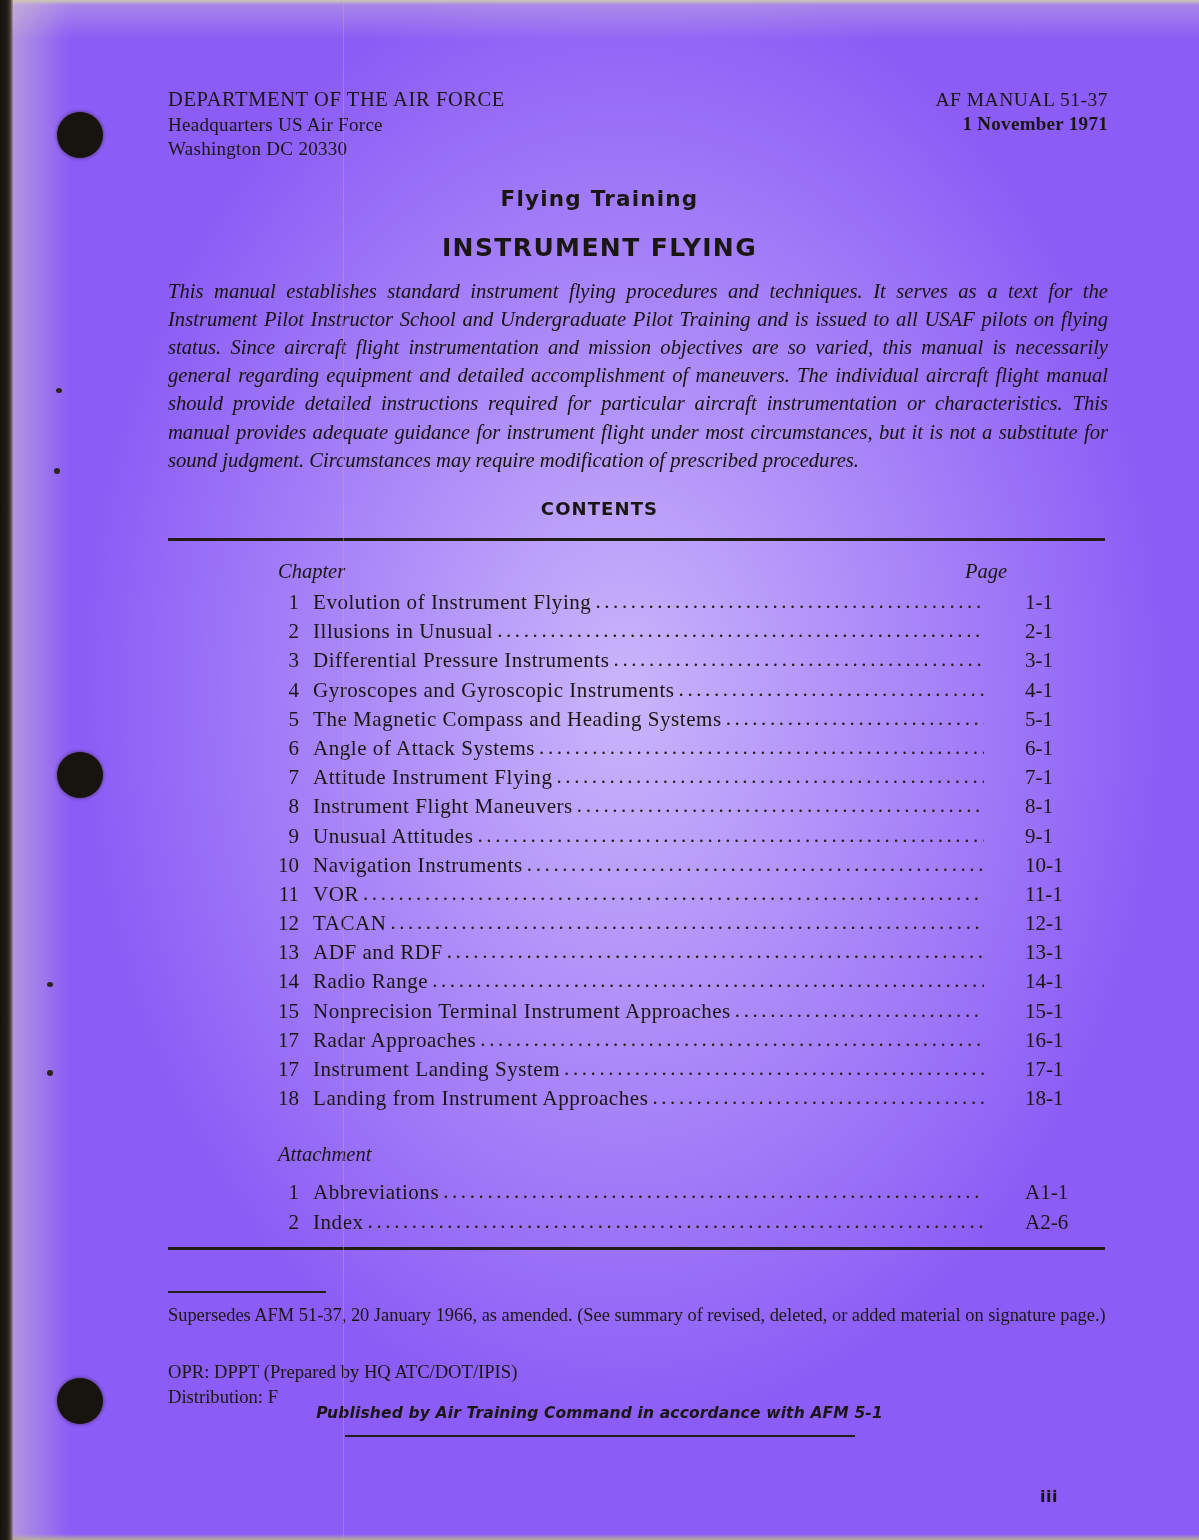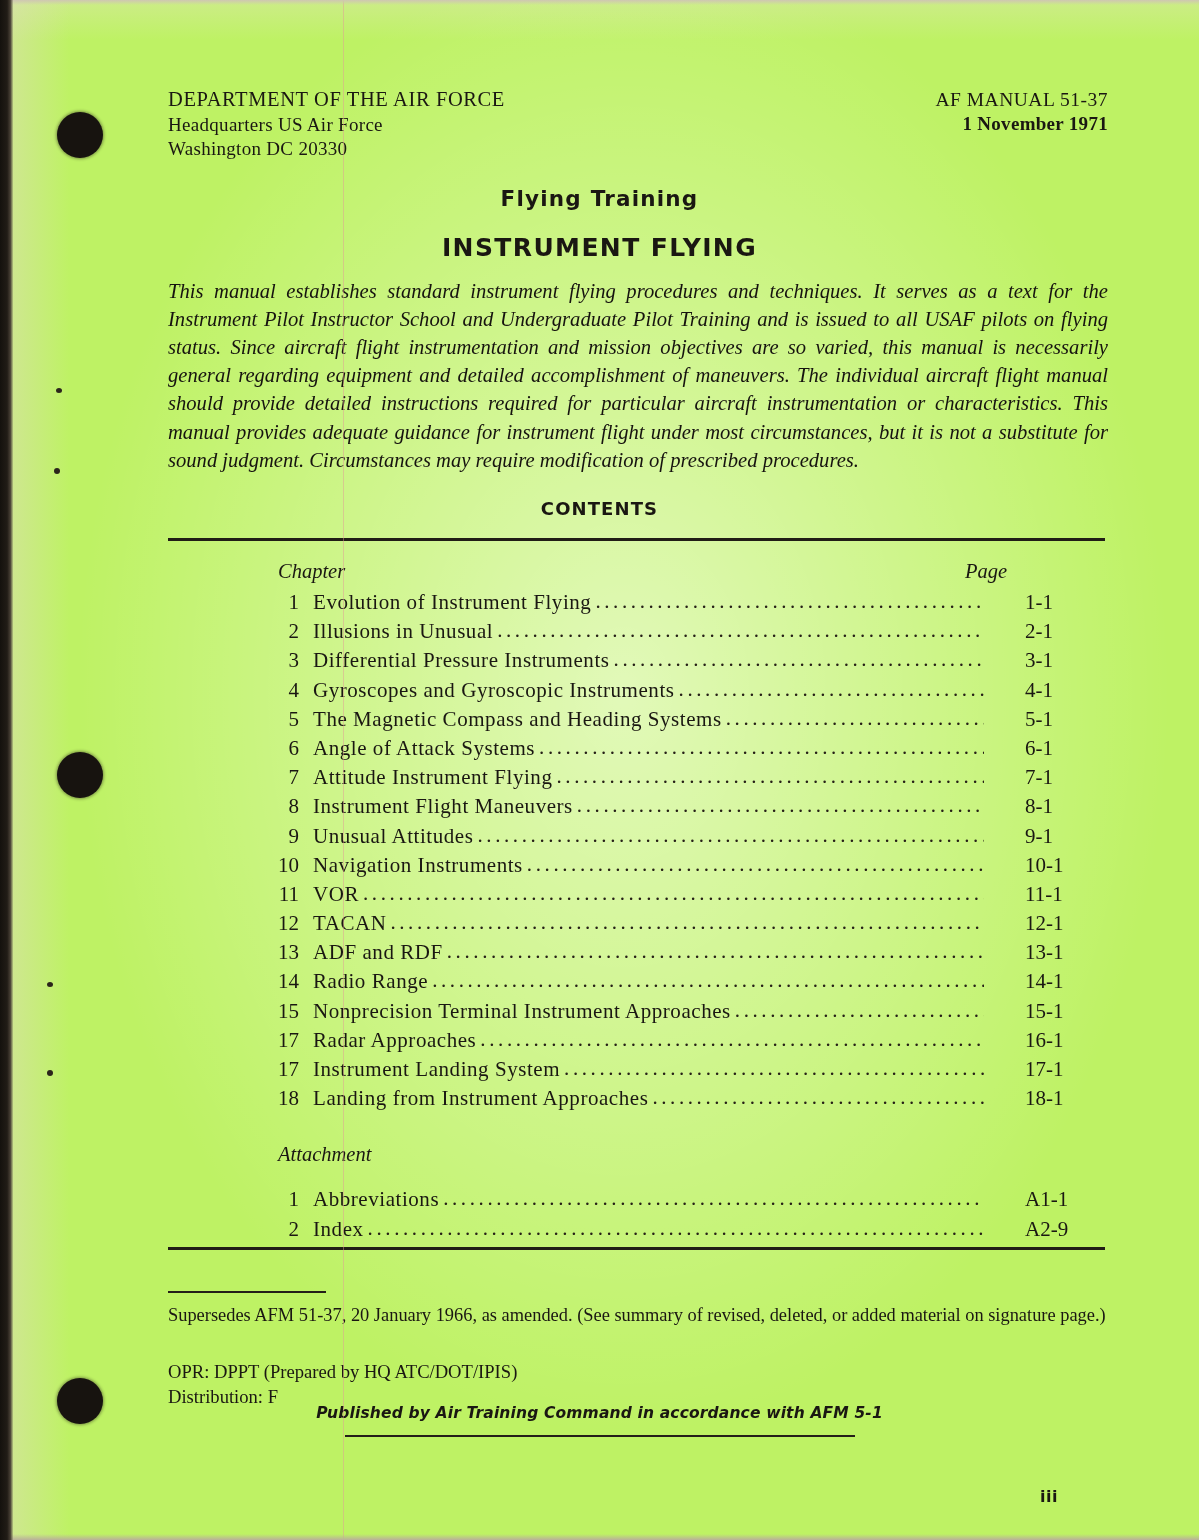--- a/index.html
+++ b/index.html
@@ -12,21 +12,21 @@
     height: 1540px;
     position: relative;
     overflow: hidden;
     font-family: "Liberation Serif", serif;
   }
 
   
   #page {
     position: absolute;
     inset: 0;
-    background: #bef264;
+    background: #8b5cf6;
   }
   
   #page::after {
     content: "";
     position: absolute;
     inset: 0;
     pointer-events: none;
     background:
       radial-gradient(ellipse at 52% 45%, rgba(255,255,255,0.55) 0%, rgba(255,255,255,0) 62%),
       linear-gradient(90deg, rgba(226,218,196,0.55) 0px, rgba(251,249,241,0) 70px),
@@ -267,21 +267,21 @@
     text-align: left;
     padding-left: 38px;
     box-sizing: border-box;
     white-space: nowrap;
   }
 
   .attach-head {
     font-style: italic;
     font-size: 20.5px;
     margin-top: 26px;
-    margin-bottom: 23px;
+    margin-bottom: 16px;
     padding-left: 110px;
   }
 
   
   .short-rule {
     position: absolute;
     left: 168px;
     top: 1291px;
     width: 158px;
     height: 1.6px;
@@ -513,21 +513,21 @@
           <div class="toc-row">
             <div class="toc-num">1</div>
             <div class="toc-title">Abbreviations</div>
             <div class="toc-dots">...............................................................................................</div>
             <div class="toc-page">A1-1</div>
           </div>
           <div class="toc-row">
             <div class="toc-num">2</div>
             <div class="toc-title">Index</div>
             <div class="toc-dots">...............................................................................................</div>
-            <div class="toc-page">A2-9</div>
+            <div class="toc-page">A2-6</div>
           </div>
         </div>
     </div>
 
     <div class="short-rule"></div>
     <div class="supersedes">Supersedes AFM 51-37, 20 January 1966, as amended. (See summary of revised, deleted, or added material on signature page.)</div>
 
     <div class="opr-block">
       <div>OPR: DPPT (Prepared by HQ ATC/DOT/IPIS)</div>
       <div>Distribution: F</div>

